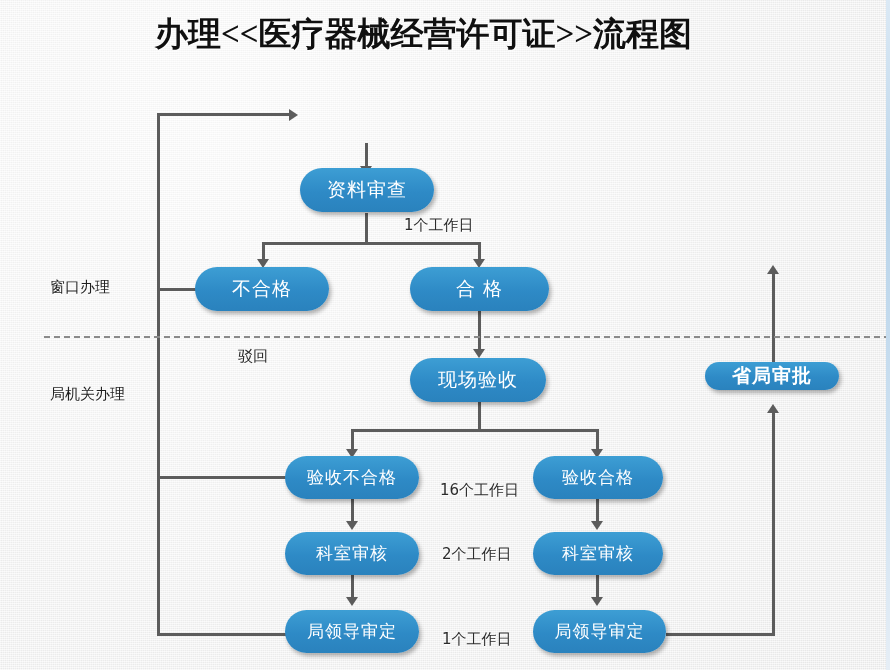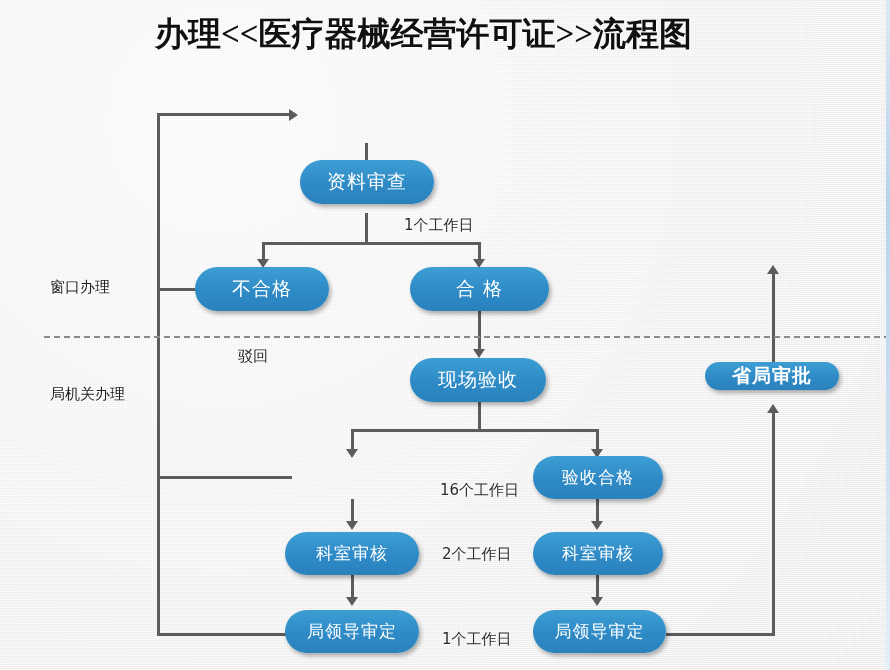--- a/index.html
+++ b/index.html
@@ -165,36 +165,39 @@
   <div class="ln h" style="left:666px; top:633px; width:109px;"></div>
   <div class="ln v" style="left:772px; top:412px; height:223px;"></div>
   <div class="arrow-up" style="left:767px; top:404px;"></div>
 
   <div class="ln v" style="left:772px; top:273px; height:90px;"></div>
   <div class="arrow-up" style="left:767px; top:265px;"></div>
 
   <div class="divider" style="left:44px; top:336px; width:846px;"></div>
 
 
-  <div class="node" style="left:300px; top:160px; width:134px; height:44px;">
+  <div class="node" style="left:300px; top:168px; width:134px; height:44px;">
     <span>资料审查</span>
   </div>
 
   <div class="node" style="left:410px; top:267px; width:139px; height:44px;">
     <span>合  格</span>
   </div>
 
   <div class="node" style="left:195px; top:267px; width:134px; height:44px;">
     <span>不合格</span>
   </div>
 
   <div class="node" style="left:410px; top:358px; width:136px; height:44px;">
     <span>现场验收</span>
   </div>
 
+  <div class="node small" style="left:285px; top:456px; width:134px; height:43px;">
+    <span>验收不合格</span>
+  </div>
 
   <div class="node small" style="left:533px; top:456px; width:130px; height:43px;">
     <span>验收合格</span>
   </div>
 
   <div class="node small" style="left:285px; top:532px; width:134px; height:43px;">
     <span>科室审核</span>
   </div>
 
   <div class="node small" style="left:533px; top:532px; width:130px; height:43px;">

